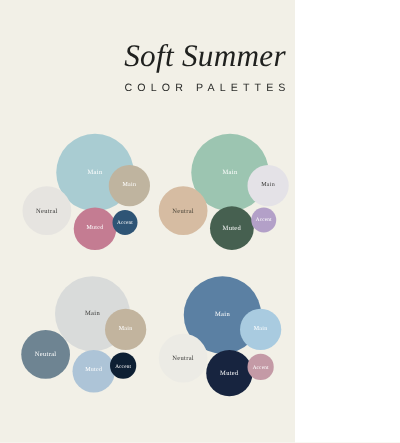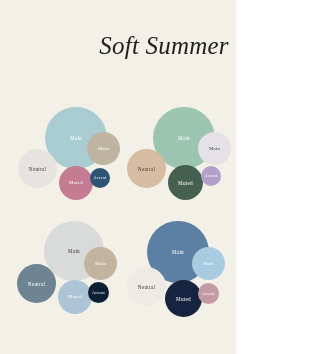--- a/index.html
+++ b/index.html
@@ -74,20 +74,21 @@
   .bubble.sz-xs .bubble-label { font-size: 4.2px; letter-spacing: 0.15px; }
   .bubble.sz-s  .bubble-label { font-size: 4.8px; }
 </style>
 </head>
 <body>
 
 <div id="poster" style="background: rgb(242, 240, 231);">
 
   <div id="header">
     <h1 id="title">Soft Summer</h1>
+    <p id="subtitle">COLOR PALETTES</p>
   </div>
 
   <div id="palettes-container">
       <div class="palette" style="left: 14px; top: 104px;">
         <div class="bubble" title="Main" style="width: 62px; height: 62px; left: 31px; top: 3px; background: rgb(169, 204, 210); z-index: 3;">
           <span class="bubble-label" style="color: rgb(255, 255, 255);">Main</span>
         </div>
         <div class="bubble sz-s" title="Main" style="width: 33px; height: 33px; left: 73px; top: 28px; background: rgb(191, 180, 159); z-index: 4;">
           <span class="bubble-label" style="color: rgb(255, 255, 255);">Main</span>
         </div>

